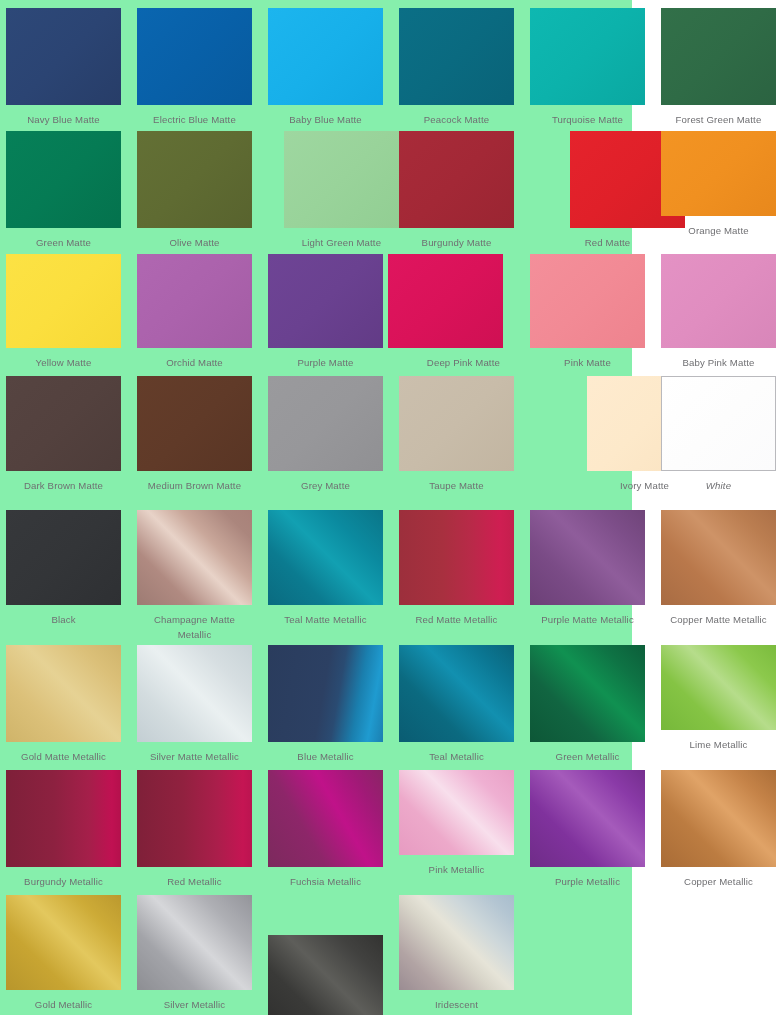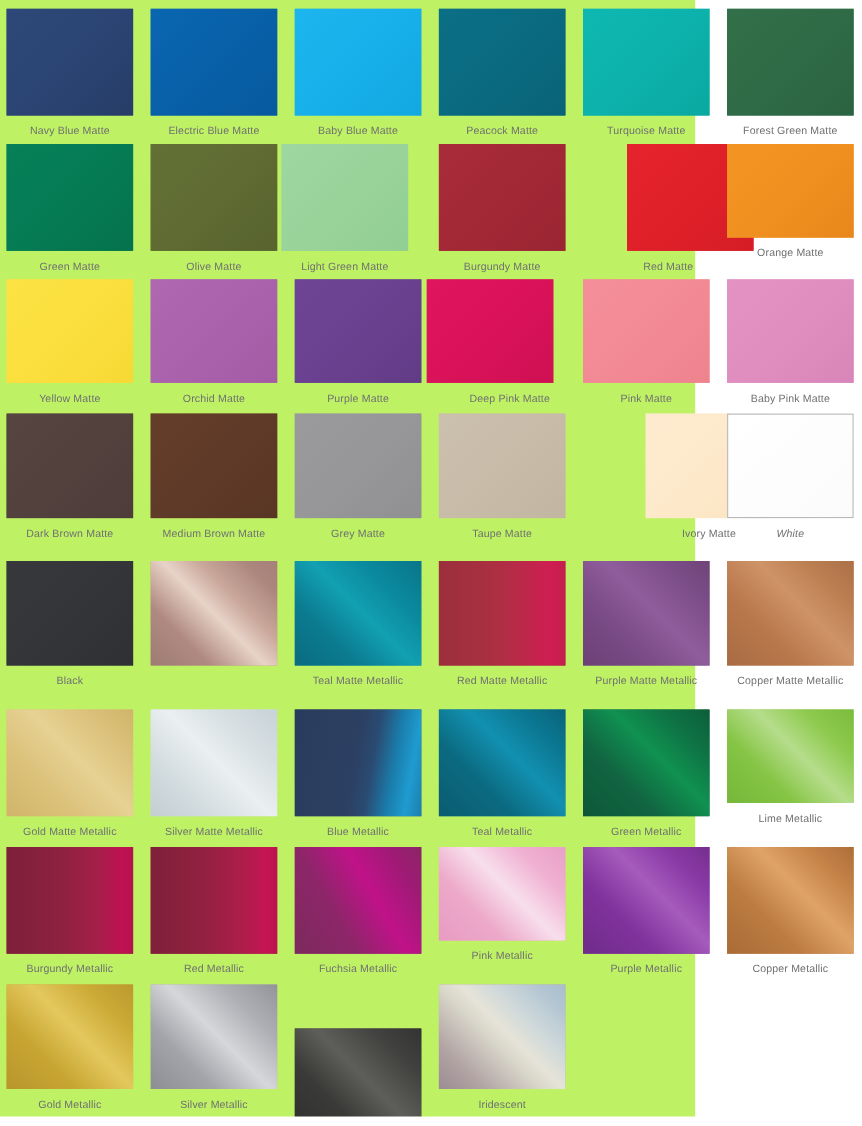--- a/index.html
+++ b/index.html
@@ -11,21 +11,21 @@
     width: 784px;
     height: 1024px;
     overflow: hidden;
     font-family: "Liberation Sans", sans-serif;
   }
 
   #swatch-gallery {
     position: relative;
     width: 632px;
     height: 1024px;
-    background: #bef264;
+    background: #86efac;
     box-sizing: border-box;
   }
 
   .swatch-grid {
     position: relative;
     width: 784px;
     padding: 0;
     margin: 0;
     display: block;
   }
@@ -99,21 +99,21 @@
         <span class="swatch-label">Forest Green Matte</span>
       </div>
       <div class="swatch-cell" style="left: 6px; top: 131px; width: 115px;">
         <div class="swatch-chip" style="width: 115px; height: 97px; background-color: rgb(5, 123, 84); background-image: linear-gradient(135deg, rgb(6, 128, 88) 0%, rgb(5, 123, 84) 50%, rgb(4, 114, 77) 100%);"></div>
         <span class="swatch-label">Green Matte</span>
       </div>
       <div class="swatch-cell" style="left: 137px; top: 131px; width: 115px;">
         <div class="swatch-chip" style="width: 115px; height: 97px; background-color: rgb(95, 107, 50); background-image: linear-gradient(135deg, rgb(99, 112, 53) 0%, rgb(95, 107, 50) 50%, rgb(88, 99, 46) 100%);"></div>
         <span class="swatch-label">Olive Matte</span>
       </div>
-      <div class="swatch-cell" style="left: 256px; top: 131px; width: 115px;">
+      <div class="swatch-cell" style="left: 284px; top: 131px; width: 115px;">
         <div class="swatch-chip" style="width: 115px; height: 97px; background-color: rgb(153, 211, 154); background-image: linear-gradient(135deg, rgb(158, 215, 160) 0%, rgb(153, 211, 154) 50%, rgb(146, 206, 147) 100%);"></div>
         <span class="swatch-label">Light Green Matte</span>
       </div>
       <div class="swatch-cell" style="left: 399px; top: 131px; width: 115px;">
         <div class="swatch-chip" style="width: 115px; height: 97px; background-color: rgb(163, 40, 54); background-image: linear-gradient(135deg, rgb(168, 43, 57) 0%, rgb(163, 40, 54) 50%, rgb(154, 37, 50) 100%);"></div>
         <span class="swatch-label">Burgundy Matte</span>
       </div>
       <div class="swatch-cell" style="left: 530px; top: 131px; width: 115px; padding-left: 40px;">
         <div class="swatch-chip" style="width: 115px; height: 97px; background-color: rgb(224, 32, 41); background-image: linear-gradient(135deg, rgb(229, 35, 44) 0%, rgb(224, 32, 41) 50%, rgb(213, 29, 38) 100%);"></div>
         <span class="swatch-label">Red Matte</span>
@@ -169,20 +169,21 @@
       <div class="swatch-cell" style="left: 661px; top: 376px; width: 115px; font-style: italic;">
         <div class="swatch-chip bordered" style="width: 115px; height: 95px; background-color: rgb(253, 253, 253); background-image: linear-gradient(135deg, rgb(255, 255, 255) 0%, rgb(253, 253, 253) 50%, rgb(251, 251, 252) 100%);"></div>
         <span class="swatch-label">White</span>
       </div>
       <div class="swatch-cell" style="left: 6px; top: 510px; width: 115px;">
         <div class="swatch-chip" style="width: 115px; height: 95px; background-color: rgb(51, 53, 56); background-image: linear-gradient(135deg, rgb(54, 56, 59) 0%, rgb(51, 53, 56) 50%, rgb(46, 48, 51) 100%);"></div>
         <span class="swatch-label">Black</span>
       </div>
       <div class="swatch-cell" style="left: 137px; top: 510px; width: 115px;">
         <div class="swatch-chip" style="width: 115px; height: 95px; background-color: rgb(183, 145, 134); background-image: linear-gradient(45deg, rgb(157, 123, 115) 0%, rgb(176, 138, 129) 26%, rgb(232, 211, 200) 50%, rgb(201, 167, 154) 66%, rgb(171, 134, 125) 86%, rgb(168, 129, 121) 100%);"></div>
+        <span class="swatch-label">Champagne Matte Metallic</span>
       </div>
       <div class="swatch-cell" style="left: 268px; top: 510px; width: 115px;">
         <div class="swatch-chip" style="width: 115px; height: 95px; background-color: rgb(11, 131, 151); background-image: linear-gradient(45deg, rgb(10, 107, 128) 0%, rgb(11, 123, 144) 28%, rgb(18, 160, 178) 52%, rgb(11, 139, 160) 72%, rgb(10, 117, 136) 100%);"></div>
         <span class="swatch-label">Teal Matte Metallic</span>
       </div>
       <div class="swatch-cell" style="left: 399px; top: 510px; width: 115px;">
         <div class="swatch-chip" style="width: 115px; height: 95px; background-color: rgb(164, 42, 61); background-image: linear-gradient(90deg, rgb(156, 47, 60) 0%, rgb(168, 48, 63) 38%, rgb(184, 42, 72) 62%, rgb(207, 30, 82) 88%, rgb(196, 31, 77) 100%);"></div>
         <span class="swatch-label">Red Matte Metallic</span>
       </div>
       <div class="swatch-cell" style="left: 530px; top: 510px; width: 115px;">

